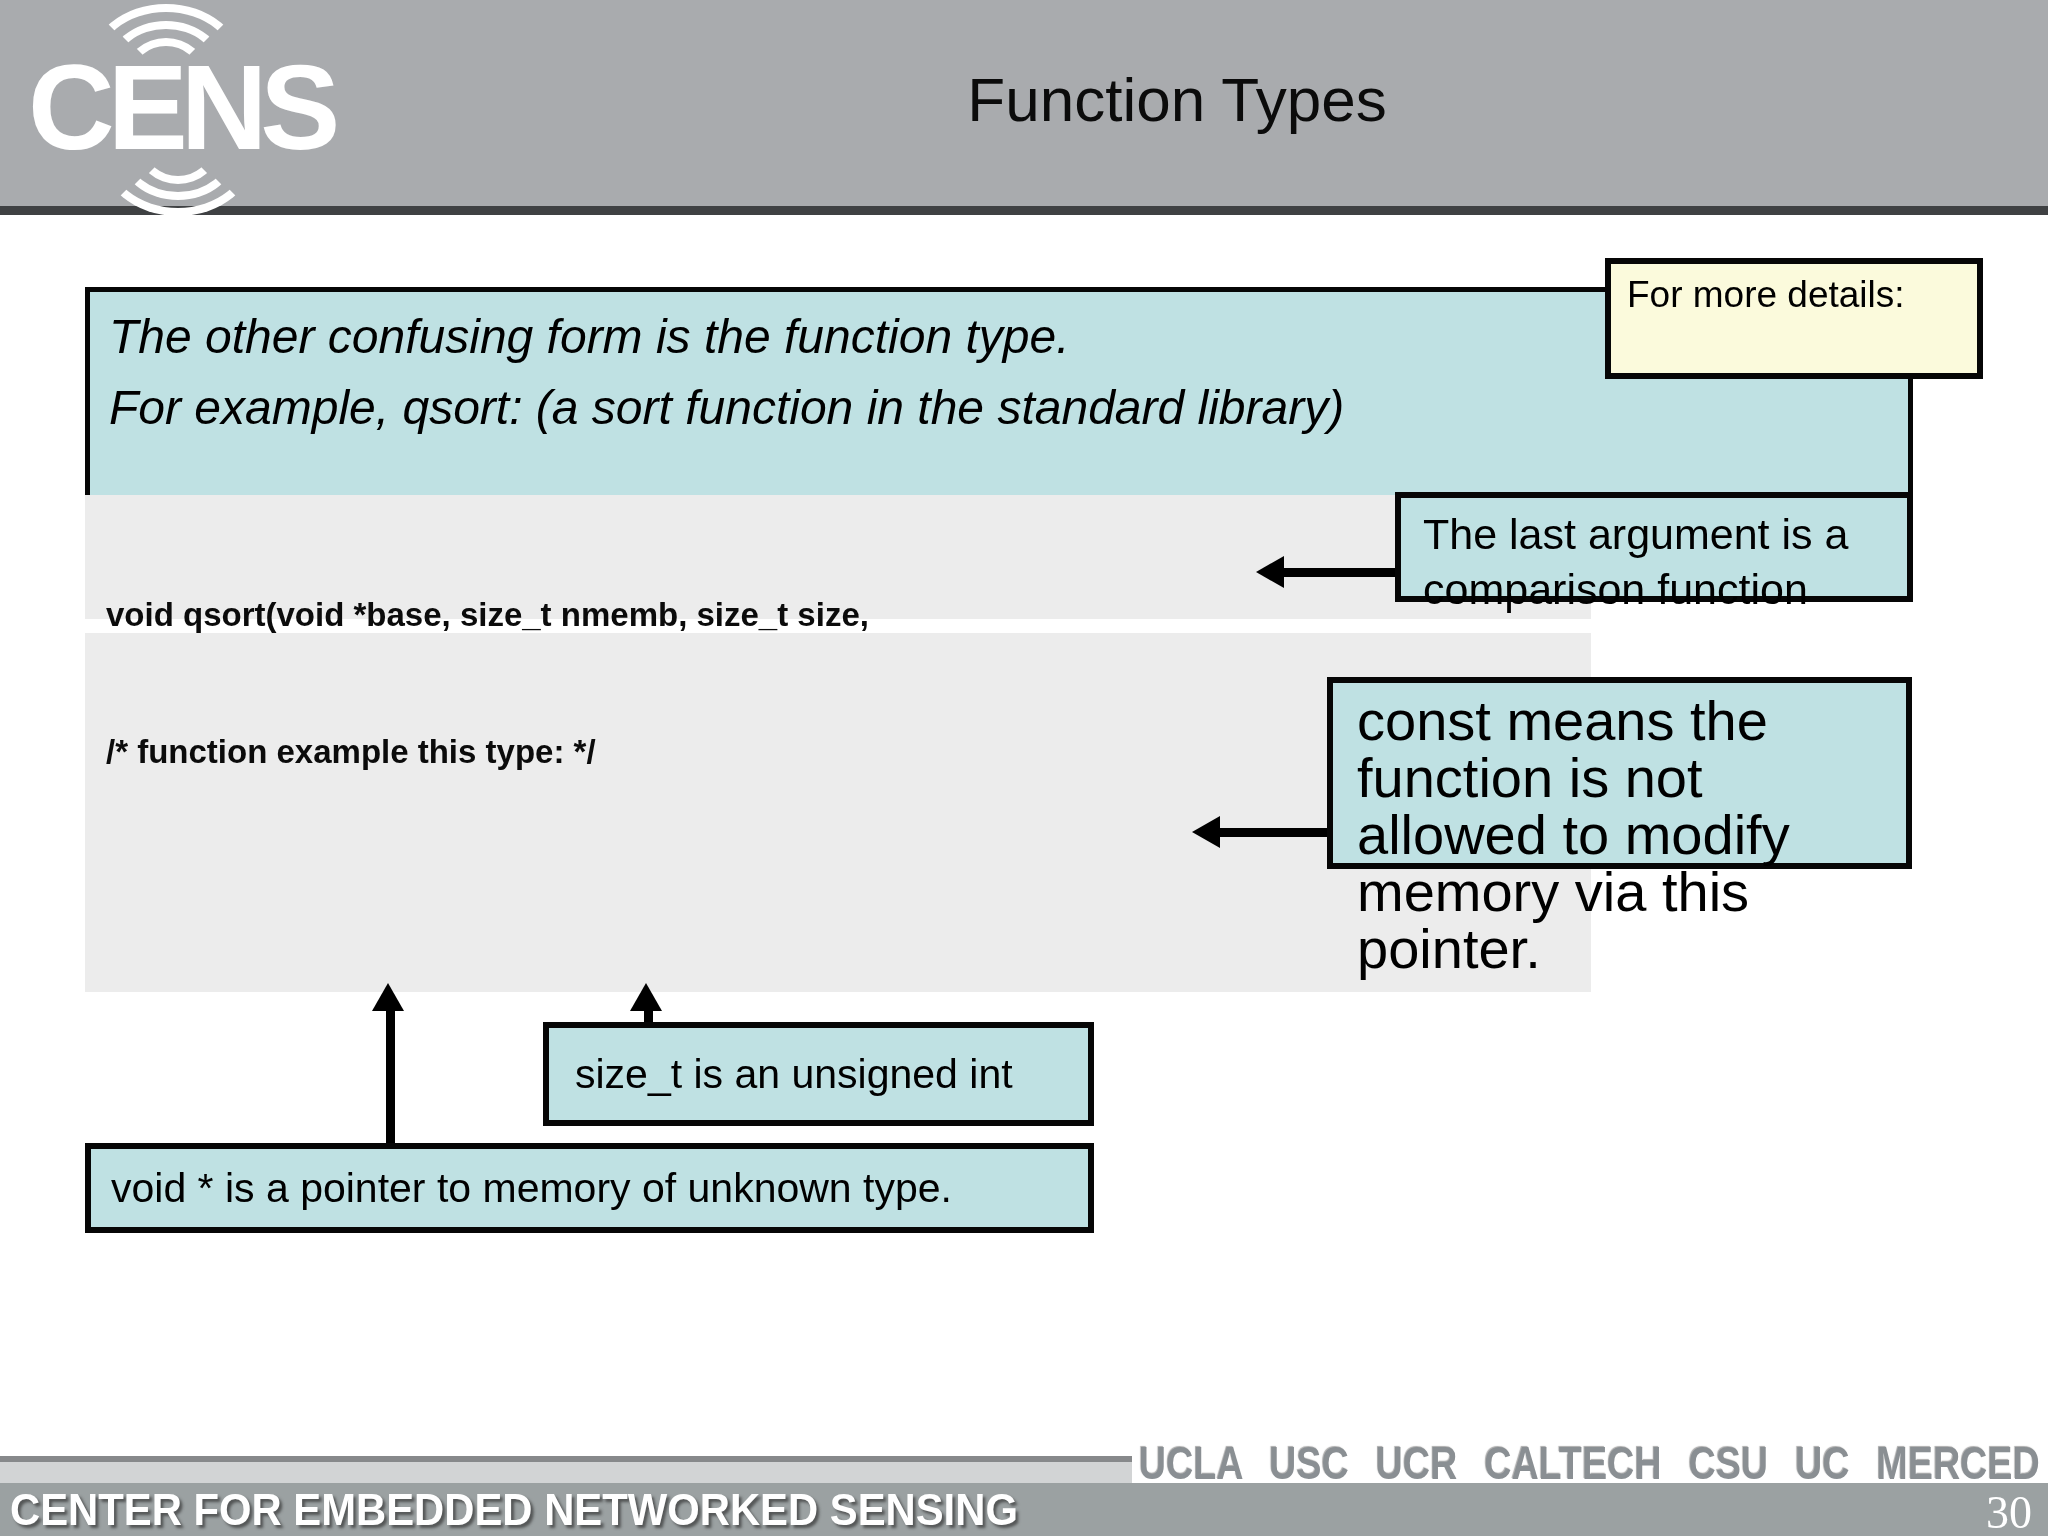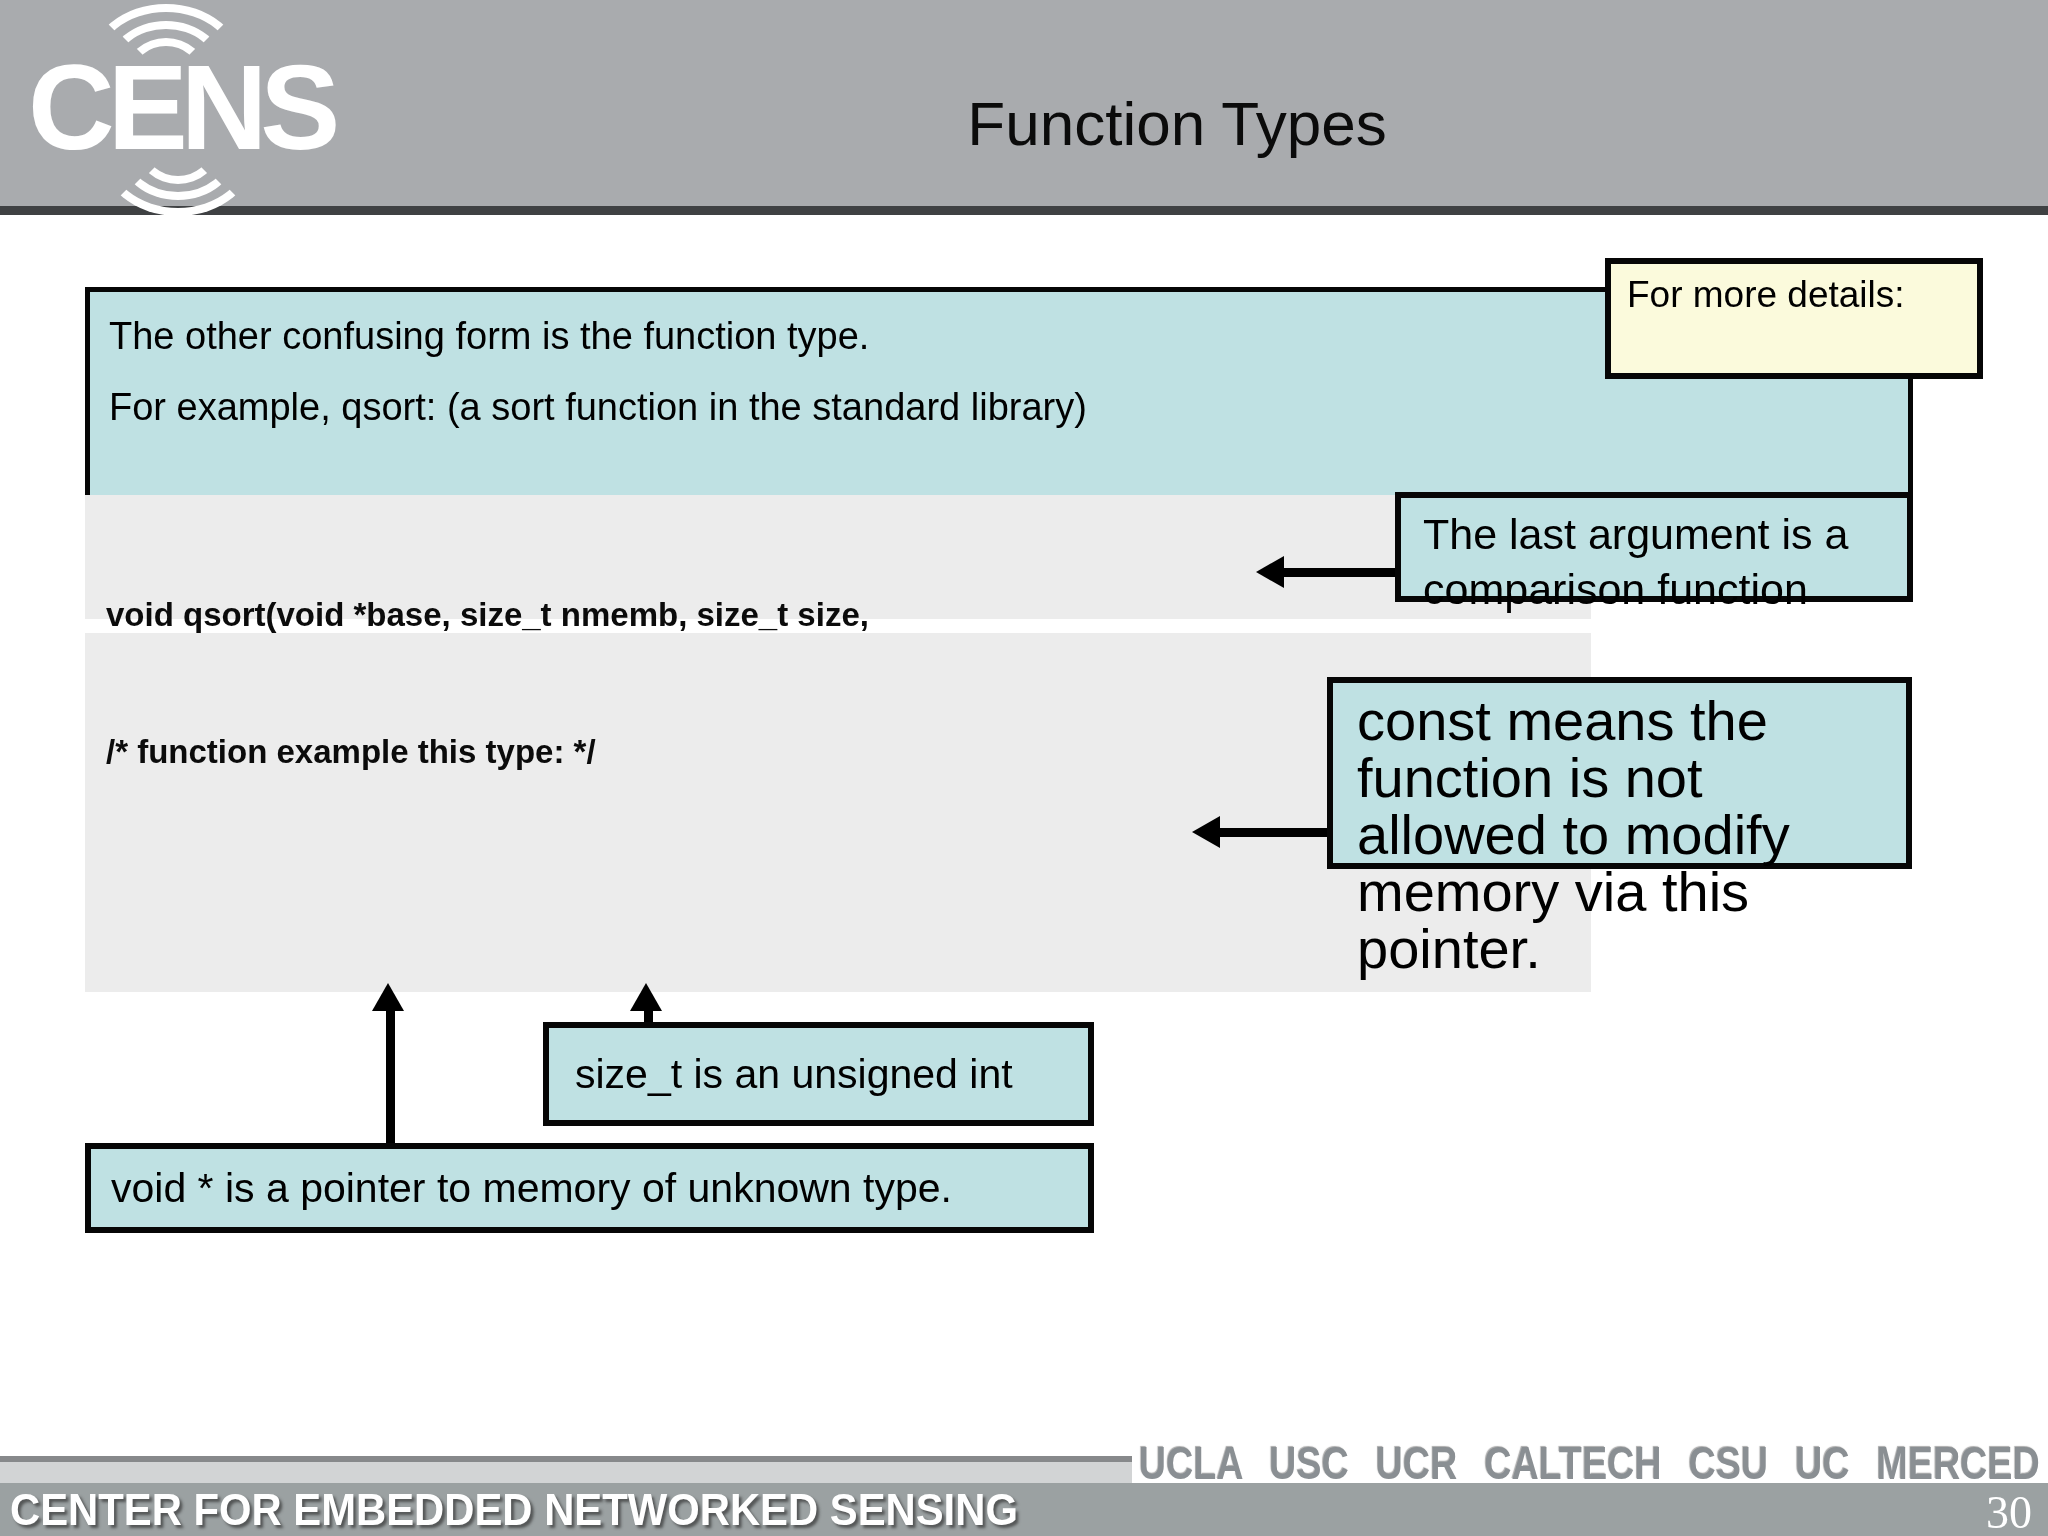--- a/index.html
+++ b/index.html
@@ -3,39 +3,39 @@
 <meta charset="utf-8">
 <style>
   html,body{margin:0;padding:0;background:#fff;}
   .slide{position:relative;width:2048px;height:1536px;background:#ffffff;
          font-family:"Liberation Sans",sans-serif;overflow:hidden;color:#000;}
 
   
   .header{position:absolute;left:0;top:0;width:2048px;height:206px;
           background:#a9abae;border-bottom:9px solid #3f4143;text-align:center;}
   .title{position:absolute;left:1177px;top:64px;transform:translateX(-50%);
-         font-size:62px;color:#0b0b0b;white-space:nowrap;margin-top:24px;}
+         font-size:62px;color:#0b0b0b;white-space:nowrap;}
   .logo{position:absolute;left:28px;top:2px;width:310px;height:202px;}
   .logo-text{position:absolute;left:0;top:36px;font-size:120px;font-weight:bold;
              color:#fff;letter-spacing:-7px;}
   .arc{position:absolute;border:8px solid transparent;border-radius:50%;}
   .arc.top{border-top-color:#fff;}
   .arc.bot{border-bottom-color:#fff;}
   .a1{left:60px;top:2px;width:140px;height:112px;}
   .a2{left:79px;top:19px;width:102px;height:82px;}
   .a3{left:98px;top:36px;width:64px;height:54px;}
   .b1{left:72px;top:86px;width:140px;height:112px;}
   .b2{left:91px;top:100px;width:102px;height:82px;}
   .b3{left:110px;top:112px;width:64px;height:54px;}
 
   
   .tealbox{position:absolute;background:#bfe1e3;border:6px solid #060606;
            box-sizing:border-box;color:#000;}
   .box-main{left:85px;top:287px;width:1828px;height:215px;border-width:5px;
-            font-size:38px;line-height:71px;padding:9px 0 0 19px;z-index:1;white-space:nowrap;}
+            font-size:48px;line-height:71px;padding:9px 0 0 19px;z-index:1;white-space:nowrap;font-style:italic;}
   .box-note{position:absolute;left:1605px;top:258px;width:378px;height:121px;
             background:#fbfadc;border:6px solid #060606;box-sizing:border-box;
             font-size:37px;line-height:48px;padding:7px 0 0 16px;z-index:5;white-space:nowrap;}
   .box-lastarg{left:1395px;top:492px;width:518px;height:110px;
                font-size:43px;line-height:55px;padding:9px 8px 3px 22px;z-index:4;}
   .box-const{left:1327px;top:677px;width:585px;height:192px;
              font-size:56px;line-height:57px;padding:9px 6px 0 24px;z-index:4;}
   .box-sizet{left:543px;top:1022px;width:551px;height:104px;font-size:41px;
              display:flex;align-items:center;padding-left:26px;z-index:4;}
   .box-voidp{left:85px;top:1143px;width:1009px;height:90px;font-size:41px;

